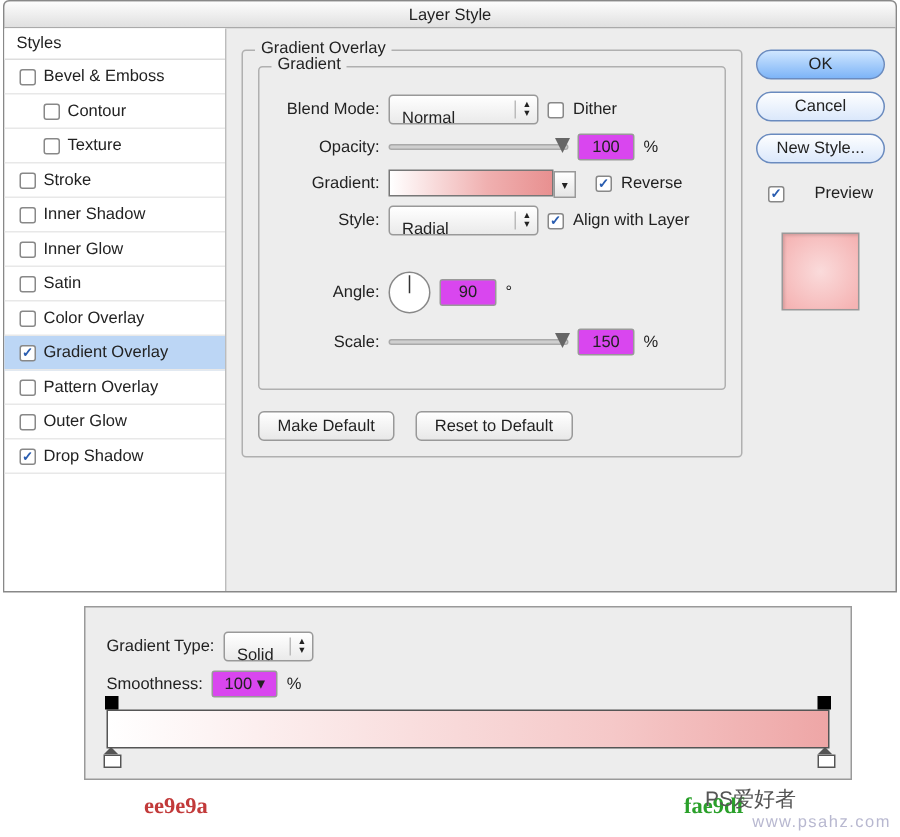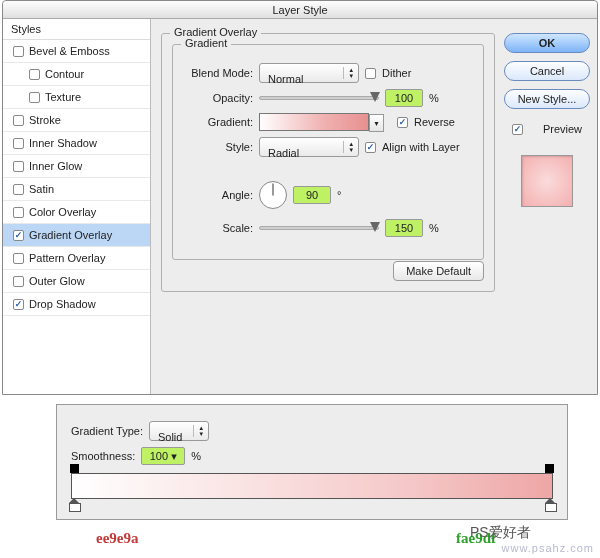--- a/index.html
+++ b/index.html
@@ -19,30 +19,30 @@
 .fieldset .legend{position:absolute;top:-8px;left:8px;background:#ededed;padding:0 4px;font-size:11px}
 .innerfs{border:1px solid #b0b0b0;border-radius:3px;padding:12px 10px 16px 10px;position:relative}
 .innerfs .legend{position:absolute;top:-8px;left:8px;background:#ededed;padding:0 4px}
 .row{display:flex;align-items:center;margin:6px 0;gap:6px}
 .lbl{width:70px;text-align:right}
 .select{background:linear-gradient(#fff,#eaeaea);border:1px solid #999;border-radius:3px;height:20px;padding:12px 18px 0 8px;display:inline-flex;align-items:center;position:relative;min-width:100px}
 .select::after{content:"";position:absolute;right:4px;top:3px;width:10px;height:12px;border-left:1px solid #bbb}
 .updown{position:absolute;right:5px;top:3px;font-size:7px;line-height:6px;text-align:center}
 .slider{height:4px;width:120px;background:#cfcfcf;border:1px solid #aaa;border-radius:2px;position:relative}
 .thumb{position:absolute;top:-5px;width:0;height:0;border-left:5px solid transparent;border-right:5px solid transparent;border-top:10px solid #666}
-.numbox{width:38px;height:18px;border:1px solid #999;background:#bef264;text-align:center;border-radius:2px;line-height:16px}
+.numbox{width:38px;height:18px;border:1px solid #999;background:#d946ef;text-align:center;border-radius:2px;line-height:16px}
 .gradswatch{width:110px;height:18px;border:1px solid #777;background:linear-gradient(90deg,#fff 0%,#f0b0b0 60%,#e89090 100%);display:inline-block;position:relative}
 .gradswatch .dd{position:absolute;right:-16px;top:0;width:15px;height:18px;border:1px solid #999;background:linear-gradient(#fff,#e5e5e5);display:flex;align-items:center;justify-content:center;font-size:8px}
 .angle{width:28px;height:28px;border:1px solid #888;border-radius:50%;background:#fff;position:relative}
 .angle::after{content:"";position:absolute;left:50%;top:50%;width:12px;height:1px;background:#333;transform-origin:left center;transform:rotate(-90deg)}
-.btns{display:flex;gap:14px;justify-content:flex-end;margin-top:1px}
+.btns{display:flex;gap:14px;justify-content:flex-start;margin-top:14px}
 .macbtn{background:linear-gradient(#fff,#e8e8e8);border:1px solid #999;border-radius:4px;height:20px;padding:0 12px;line-height:18px;box-shadow:0 1px 0 #fff inset}
 .rightcol{width:92px;padding:14px 8px 0 0;display:flex;flex-direction:column;align-items:center;gap:8px}
 .rbtn{width:86px;height:20px;border:1px solid #6a8bbf;border-radius:10px;background:linear-gradient(#fdfeff,#dbe8fb);text-align:center;line-height:18px}
-.rbtn.default{background:linear-gradient(#cfe6ff,#7db4f7);font-weight:bold}
+.rbtn.default{background:linear-gradient(#cfe6ff,#7db4f7);font-weight:normal}
 .prevbox{width:52px;height:52px;border:1px solid #999;background:radial-gradient(circle at 50% 50%,#fadbdb 0%,#f5b4b4 90%);margin-top:6px;box-shadow:inset 1px 1px 2px rgba(0,0,0,.15)}
 .bottomfs{position:absolute;left:56px;top:404px;width:512px;height:116px;border:1px solid #9a9a9a;background:#ededed;padding:10px 14px}
 .grbar{height:26px;border:1px solid #555;background:linear-gradient(90deg,#fff 0%,#f5c8c8 70%,#eea6a6 100%);margin-top:8px;position:relative}
 .stoptop{position:absolute;top:-10px;width:9px;height:9px;background:#000}
 .stopbot{position:absolute;bottom:-12px;width:10px;height:12px}
 .stopbot::before{content:"";display:block;width:0;height:0;border-left:5px solid transparent;border-right:5px solid transparent;border-bottom:5px solid #555}
 .stopbot::after{content:"";display:block;width:10px;height:7px;border:1px solid #555;background:#fff}
 .hex1{position:absolute;left:96px;top:530px;color:#c23a3a;font-weight:bold;font-size:15px;font-family:Georgia,serif}
 .hex2{position:absolute;left:456px;top:530px;color:#2aa02a;font-weight:bold;font-size:15px;font-family:Georgia,serif}
 .wm{position:absolute;right:6px;bottom:4px;color:#b8b8d0;font-size:11px;letter-spacing:1px}
@@ -166,20 +166,21 @@
             <span class="slider">
                 <span class="thumb" style="left:110px"></span>
               </span>
             <span class="numbox">150</span>
             <span>%</span>
           </div>
         </div>
 
         <div class="btns">
           <span class="macbtn">Make Default</span>
+          <span class="macbtn">Reset to Default</span>
         </div>
       </div>
     </div>
 
     <div class="rightcol">
       <span class="rbtn default">OK</span>
       <span class="rbtn">Cancel</span>
       <span class="rbtn">New Style...</span>
       <div class="row" style="gap:20px">
         <span class="cb checked"></span>

